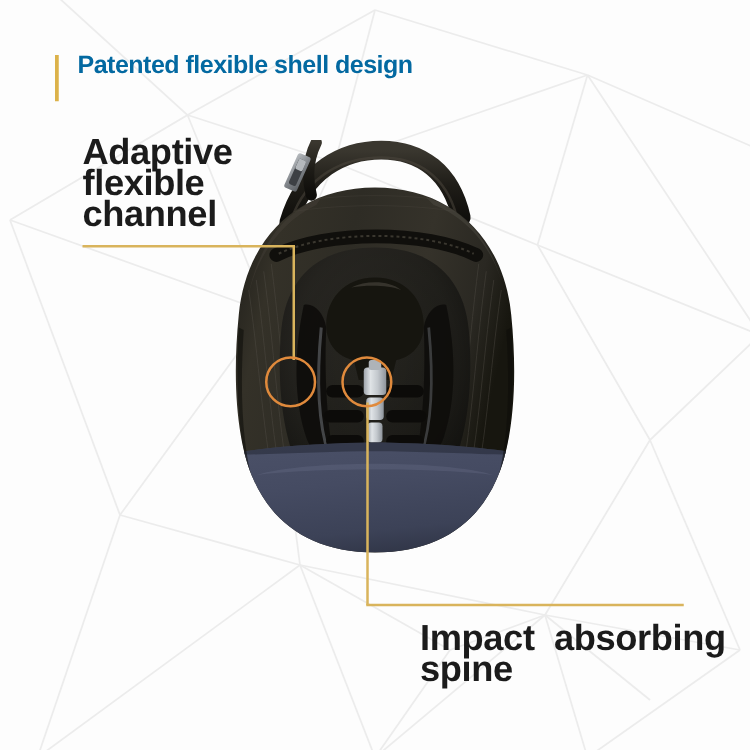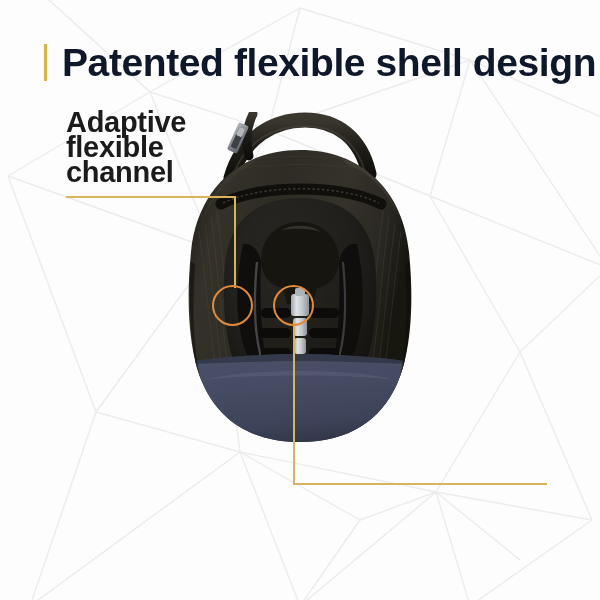--- a/index.html
+++ b/index.html
@@ -31,24 +31,24 @@
     left: 44px;
     top: 44px;
     width: 3px;
     height: 37px;
     background: #dcb24a;
   }
   #page-title {
     position: absolute;
     left: 62px;
     top: 41px;
-    font-size: 39px;
+    font-size: 20px;
     font-weight: bold;
     letter-spacing: -0.4px;
-    color: #0f172a;
+    color: #0369a1;
     white-space: nowrap;
   }
 
   
   .callout-label {
     position: absolute;
     font-size: 29px;
     font-weight: bold;
     line-height: 25px;
     letter-spacing: -0.3px;
@@ -375,14 +375,16 @@
   <div class="leader leader-v" id="leader-right-v"></div>
   <div class="leader leader-h" id="leader-right-h"></div>
 
   <div class="callout-circle" id="circle-channel"></div>
   <div class="callout-circle" id="circle-spine"></div>
 
   <div class="callout-label" id="label-adaptive">Adaptive
 flexible
 channel</div>
 
+  <div class="callout-label" id="label-spine">Impact  absorbing
+spine</div>
 
 </div>
 
 </body></html>

